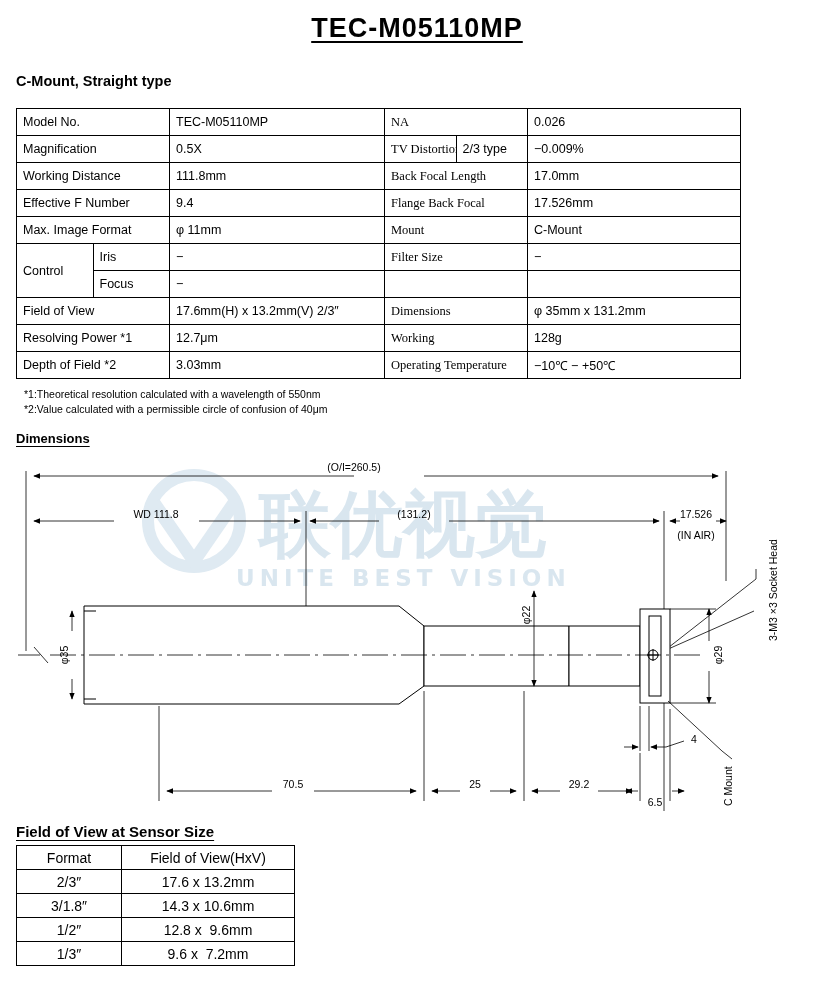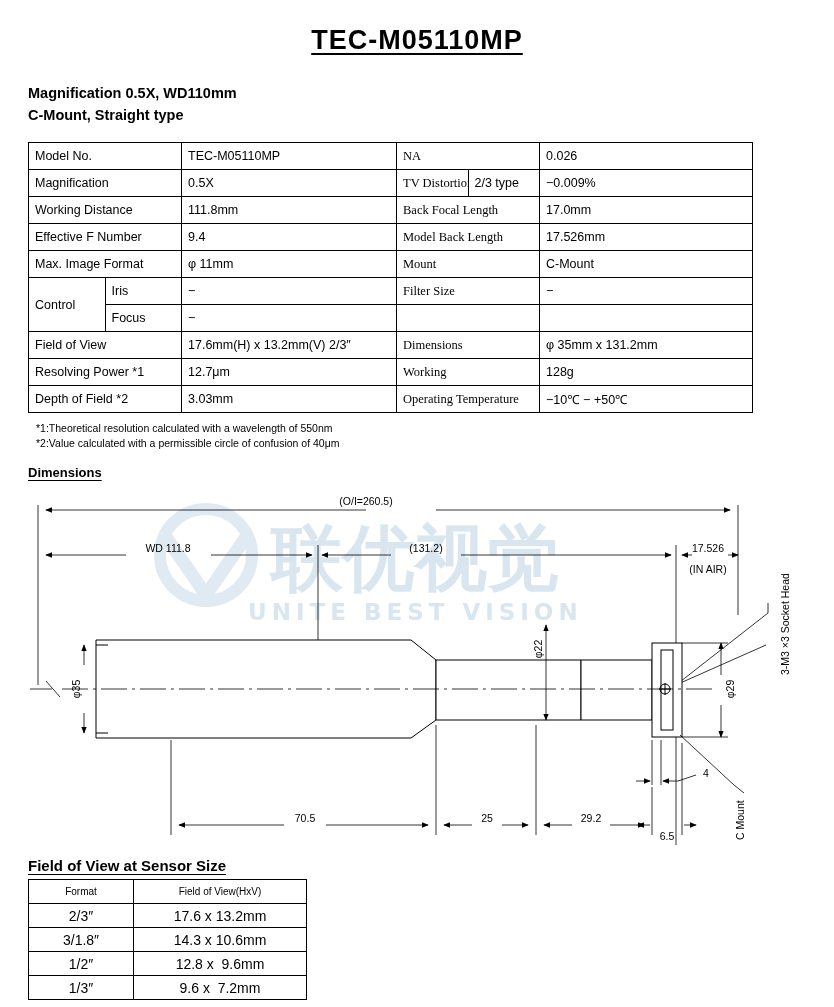--- a/index.html
+++ b/index.html
@@ -12,21 +12,21 @@
     height: 1007px;
     font-family: "Liberation Sans", sans-serif;
     color: #000000;
     position: relative;
     overflow: hidden;
   }
   .page {
     position: relative;
     width: 834px;
     height: 1007px;
-    padding: 16px;
+    padding: 4px;
     box-sizing: border-box;
   }
   
   .title {
     text-align: center;
     font-size: 27px;
     font-weight: bold;
     letter-spacing: 1px;
     padding-top: 9px;
     text-decoration: underline;
@@ -125,33 +125,32 @@
     table-layout: fixed;
   }
   table.fov td, table.fov th {
     border: 1px solid #000;
     height: 21px;
     padding: 1px 6px;
     text-align: center;
     font-weight: normal;
     white-space: pre;
   }
-  table.fov .fh { font-size: 10px; }
+  table.fov .fh { font-size: 14px; }
   .fov-c1 { width: 92px; }
   .fov-c2 { width: 160px; }
 </style>
 </head>
 <body>
 
 <div class="page">
 
   <div class="title">TEC-M05110MP</div>
 
   <div class="subtitle">
-    <div>Magnification 0.5X, WD110mm</div>
     <div>C-Mount, Straight type</div>
   </div>
 
   <div class="spec-wrap">
     <table class="spec">
       <tbody>
           <tr>
         <td class="c1" colspan="2">Model No.</td>
         <td class="c3">TEC-M05110MP</td>
         <td class="c4" colspan="2">NA</td>
@@ -166,21 +165,21 @@
       </tr>
       <tr>
         <td class="c1" colspan="2">Working Distance</td>
         <td class="c3">111.8mm</td>
         <td class="c4" colspan="2">Back Focal Length</td>
         <td class="c6">17.0mm</td>
       </tr>
       <tr>
         <td class="c1" colspan="2">Effective F Number</td>
         <td class="c3">9.4</td>
-        <td class="c4" colspan="2">Model Back Length</td>
+        <td class="c4" colspan="2">Flange Back Focal</td>
         <td class="c6">17.526mm</td>
       </tr>
       <tr>
         <td class="c1" colspan="2">Max. Image Format</td>
         <td class="c3">φ 11mm</td>
         <td class="c4" colspan="2">Mount</td>
         <td class="c6">C-Mount</td>
       </tr>
       <tr>
         <td class="c1" rowspan="2">Control</td>

